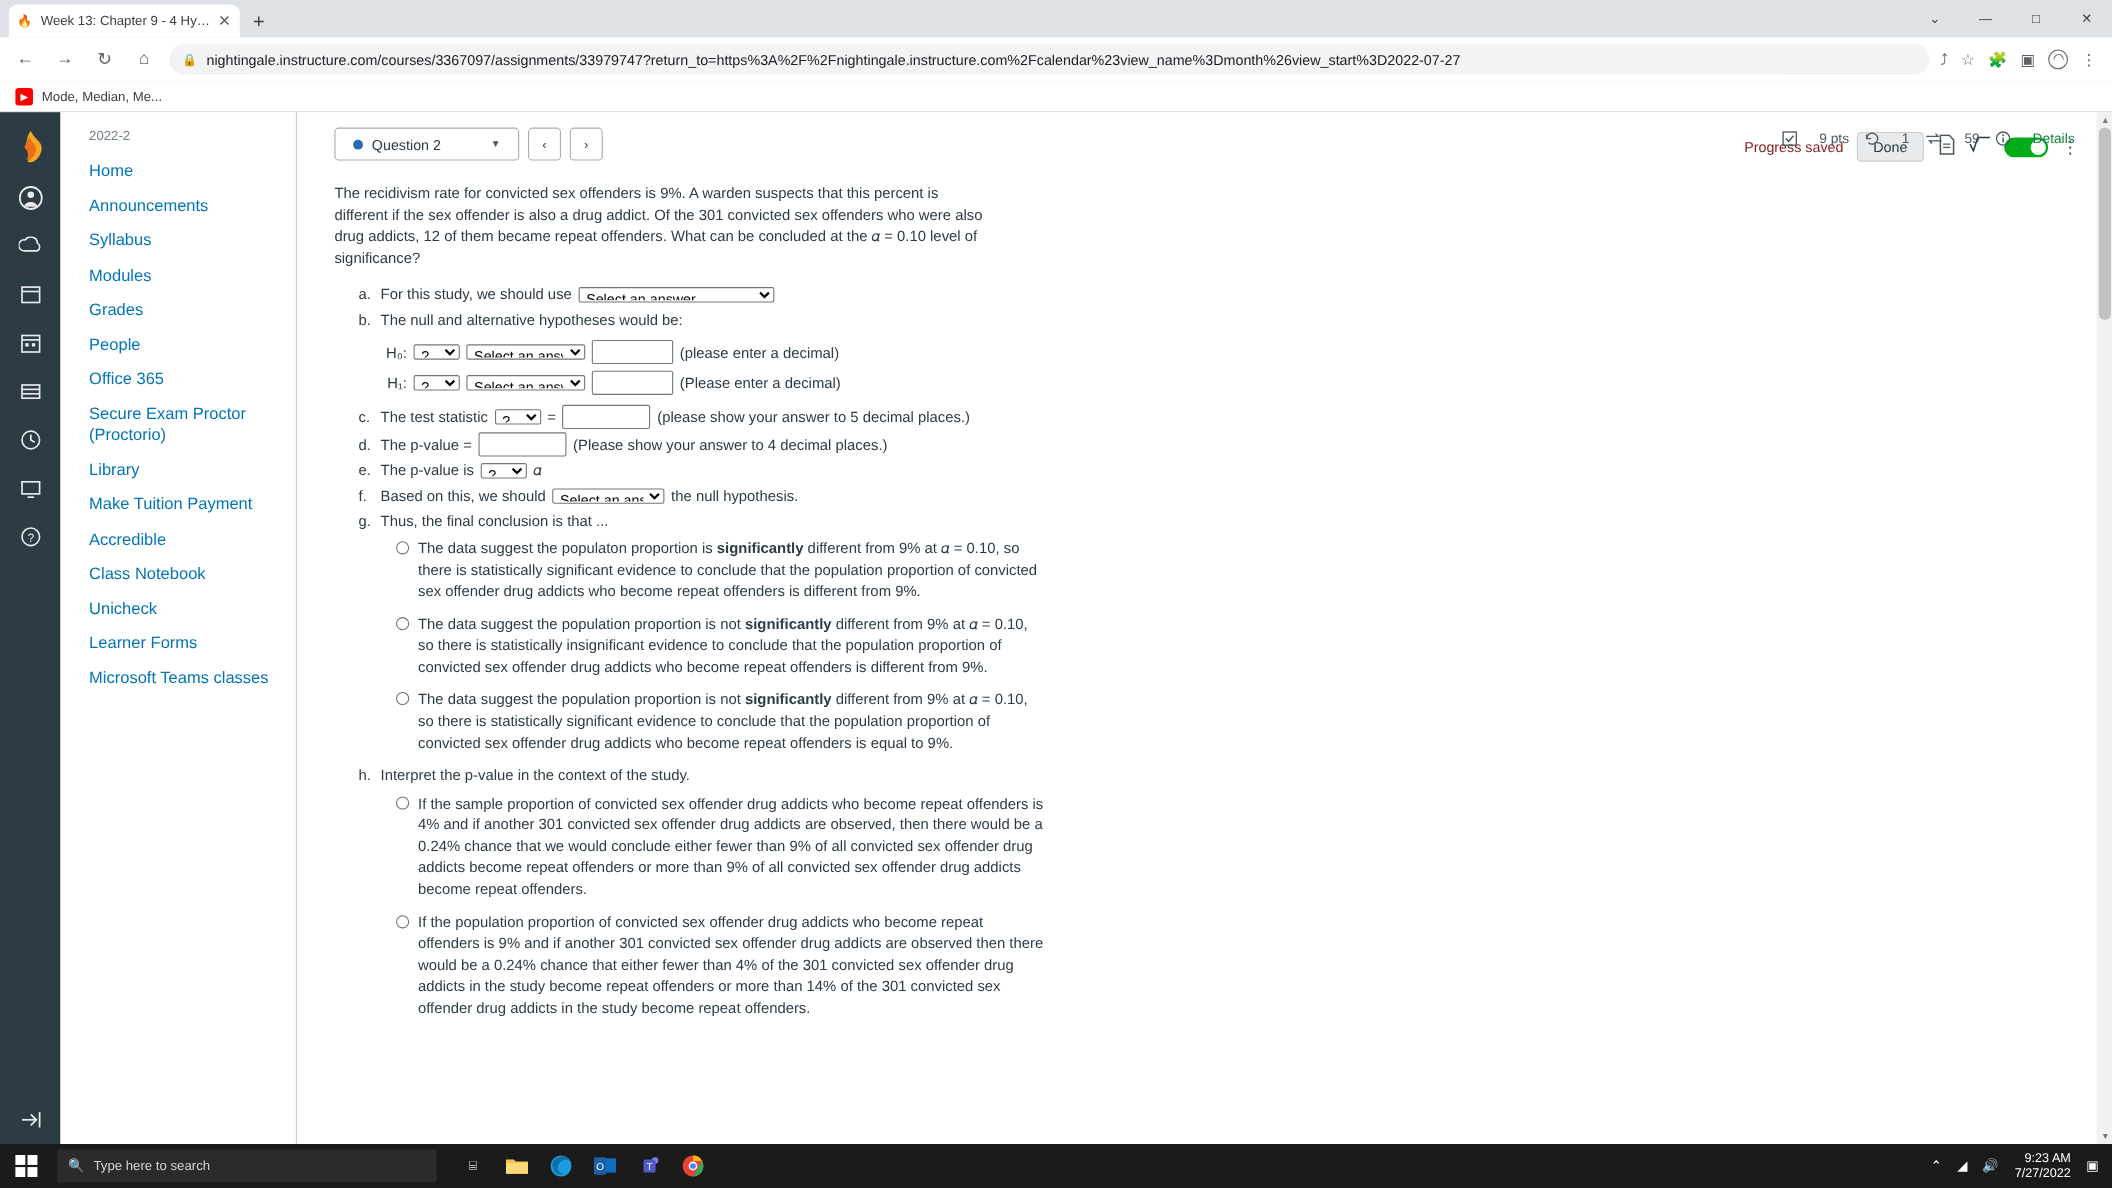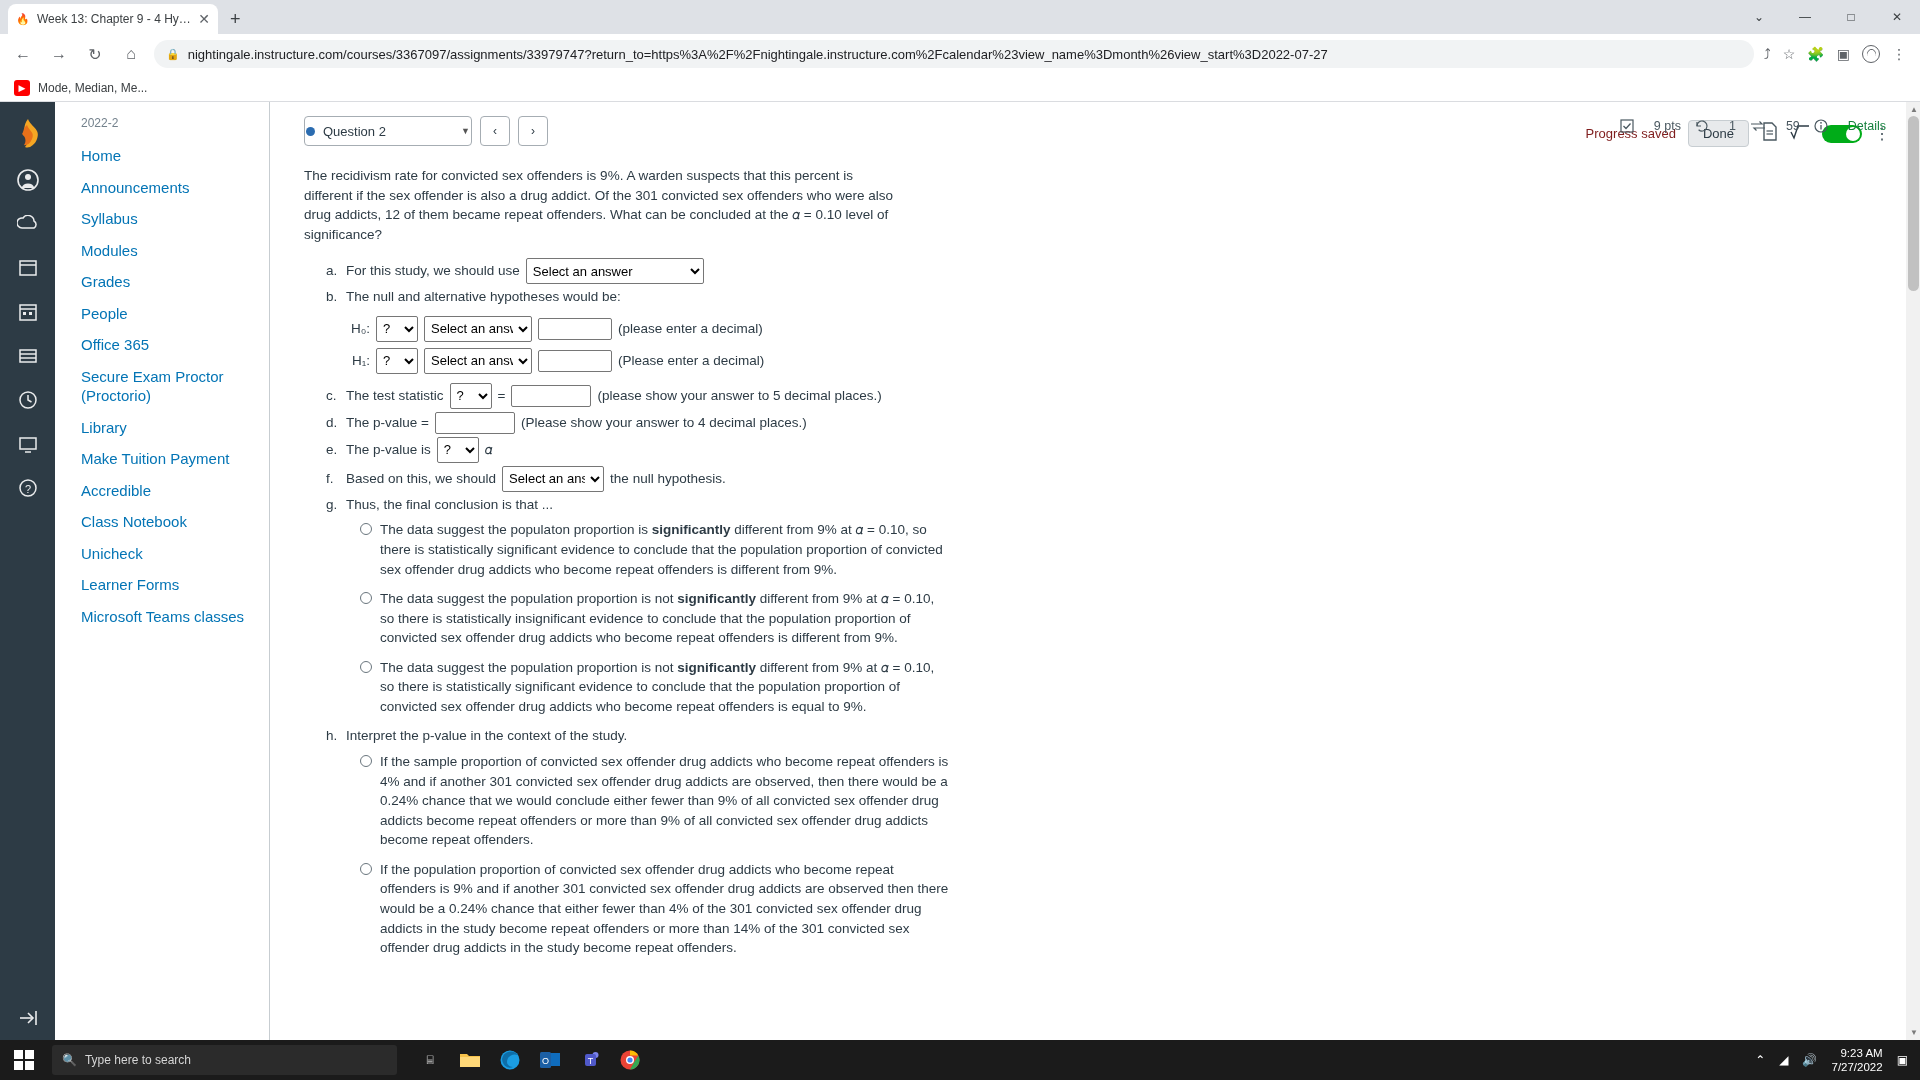--- a/index.html
+++ b/index.html
@@ -73,39 +73,39 @@
   .done-btn { background:#e8eaec; border:1px solid #c7cdd1; border-radius:4px; padding:5px 14px; font-size:13px; color:#2d3b45; cursor:pointer; }
   .hdr-icon { color:#4a5860; font-size:16px; cursor:pointer; }
   .toggle {
     width:40px;height:18px;border-radius:9px;background:#00ac18;position:relative;display:inline-block;cursor:pointer;
   }
   .toggle:after{content:"";position:absolute;right:2px;top:2px;width:14px;height:14px;border-radius:50%;background:#fff;}
 
   .qbar { margin:14px 34px 0 34px; display:flex; align-items:center; gap:8px; position:relative; }
   .qselect {
     width:168px; height:30px; border:1px solid #a6adb3; border-radius:4px; background:#fff;
-    display:flex; align-items:center; padding:0 1px; font-size:13px; gap:8px; cursor:pointer;
+    display:flex; align-items:center; padding:0 16px; font-size:13px; gap:8px; cursor:pointer;
   }
   .dot { width:9px;height:9px;border-radius:50%;background:#2b6cb0;display:inline-block; }
   .qselect .caret { margin-left:auto; font-size:9px; color:#555; }
   .navsq {
     width:30px;height:30px;border:1px solid #a6adb3;border-radius:4px;background:#fff;
     display:flex;align-items:center;justify-content:center;font-size:12px;color:#2d3b45;cursor:pointer;
   }
   .qmeta { position:absolute; right:0; top:3px; display:flex; align-items:center; gap:14px; font-size:12.5px; color:#4a5860; }
   .qmeta .it { display:flex; align-items:center; gap:20px; }
   .details-link { color:#15803d; }
 
   .qbody { padding:20px 34px 0 34px; font-size:13.5px; line-height:1.45; color:#2d3b45; }
   .stem { max-width:590px; }
   .parts { margin-top:14px; padding-left:22px; }
   .part-row { display:flex; align-items:center; gap:6px; flex-wrap:wrap; margin-bottom:3px; }
   .lbl { width:14px; display:inline-block; }
   select.inp {
-    font-family:"Liberation Sans", sans-serif; font-size:13px; height:26px; border:1px solid #767676;
+    font-family:"Liberation Sans", sans-serif; font-size:13px; height:14px; border:1px solid #767676;
     border-radius:2px; background:#fff; padding:1px 2px;
   }
   select.tiny { width:42px; }
   select.med { width:108px; }
   select.wide { width:178px; }
   input.txt {
     height:22px; border:1px solid #767676; border-radius:2px; background:#fff;
     width:74px; font-size:13px; padding:1px 3px;
   }
   input.txt.wide2 { width:80px; }

